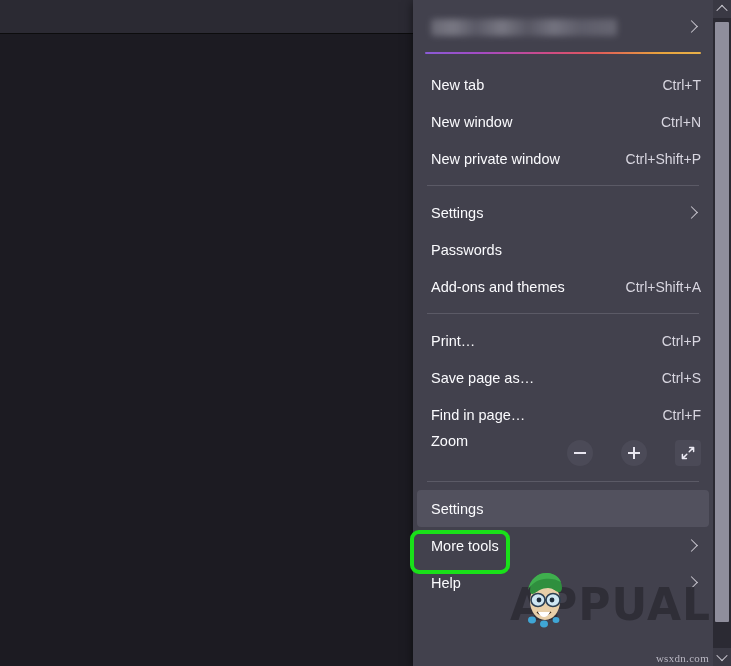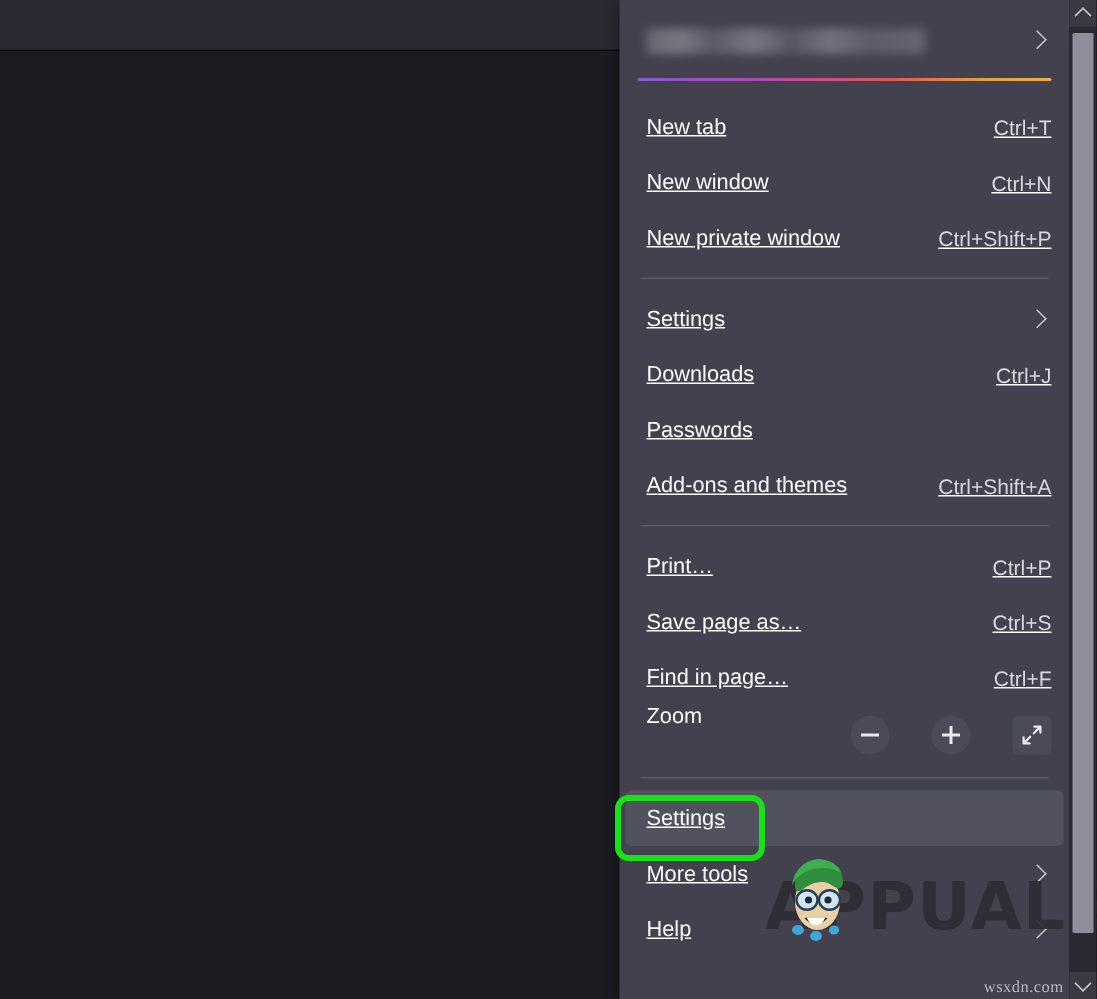--- a/index.html
+++ b/index.html
@@ -111,21 +111,20 @@
     height: 37px;
     margin: 0 4px;
     border-radius: 4px;
     display: flex;
     align-items: center;
     padding: 0 8px 0 14px;
     box-sizing: border-box;
     color: #fbfbfe;
     font-size: 14.5px;
     white-space: nowrap;
-    text-decoration: underline;
   }
   .menu-item.hover {
     background: #52515e;
     text-align: right;
   }
   .menu-label {
     color: #fbfbfe;
   }
   .menu-accel {
     margin-left: auto;
@@ -310,24 +309,20 @@
     <div class="menu-item">
       <span class="menu-label">New private window</span>
       <span class="menu-accel">Ctrl+Shift+P</span>
     </div>
 
     <div class="separator"></div>
 
     <div class="menu-item">
       <span class="menu-label">Settings</span>
       <span class="chevron"></span>
-    </div>
-    <div class="menu-item">
-      <span class="menu-label">Downloads</span>
-      <span class="menu-accel">Ctrl+J</span>
     </div>
     <div class="menu-item">
       <span class="menu-label">Passwords</span>
       <span class="menu-accel"></span>
     </div>
     <div class="menu-item">
       <span class="menu-label">Add-ons and themes</span>
       <span class="menu-accel">Ctrl+Shift+A</span>
     </div>
 

